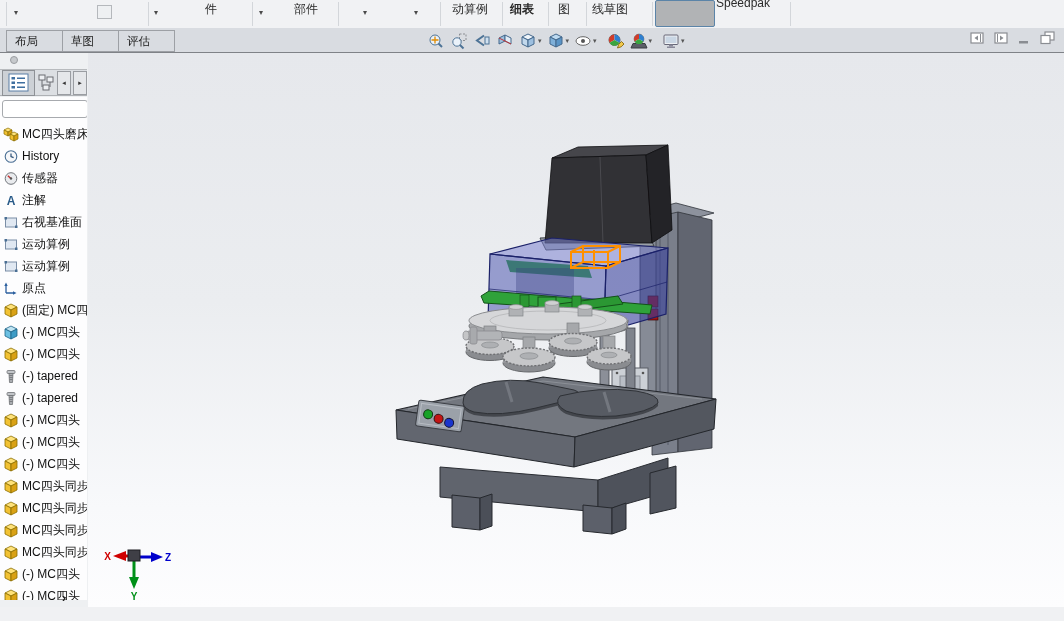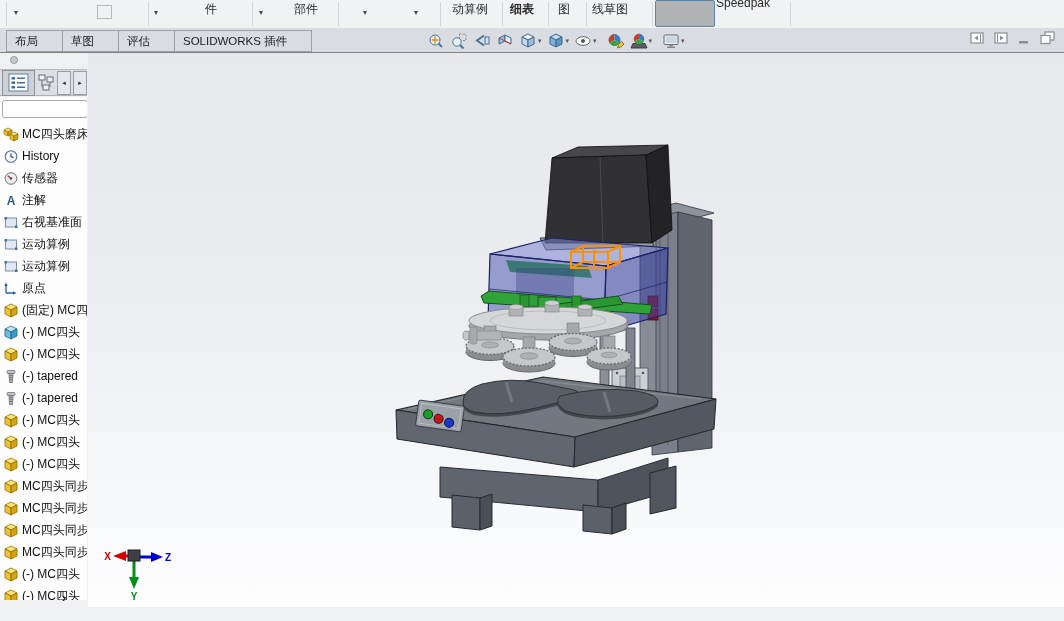--- a/index.html
+++ b/index.html
@@ -126,21 +126,20 @@
       </div>
     <div class="rpressed"></div>
   </div>
 
   <div class="tabrow">
     <div class="ctabs">
 
     <div class="ctab">布局</div>
         <div class="ctab">草图</div>
         <div class="ctab">评估</div>
-        <div class="ctab">SOLIDWORKS 插件</div>
       </div>
   </div>
 
   <div class="hud">
     <span class="hbtn">
         <svg width="18" height="18">
           <circle cx="8" cy="8" r="5" fill="#eaf2fa" stroke="#4d7396"></circle>
           <path d="M8 4.5v7M4.5 8h7" stroke="#e08a00" stroke-width="1.3"></path>
           <path d="M11.5 11.5L15 15" stroke="#4d7396" stroke-width="2"></path>
         </svg>

